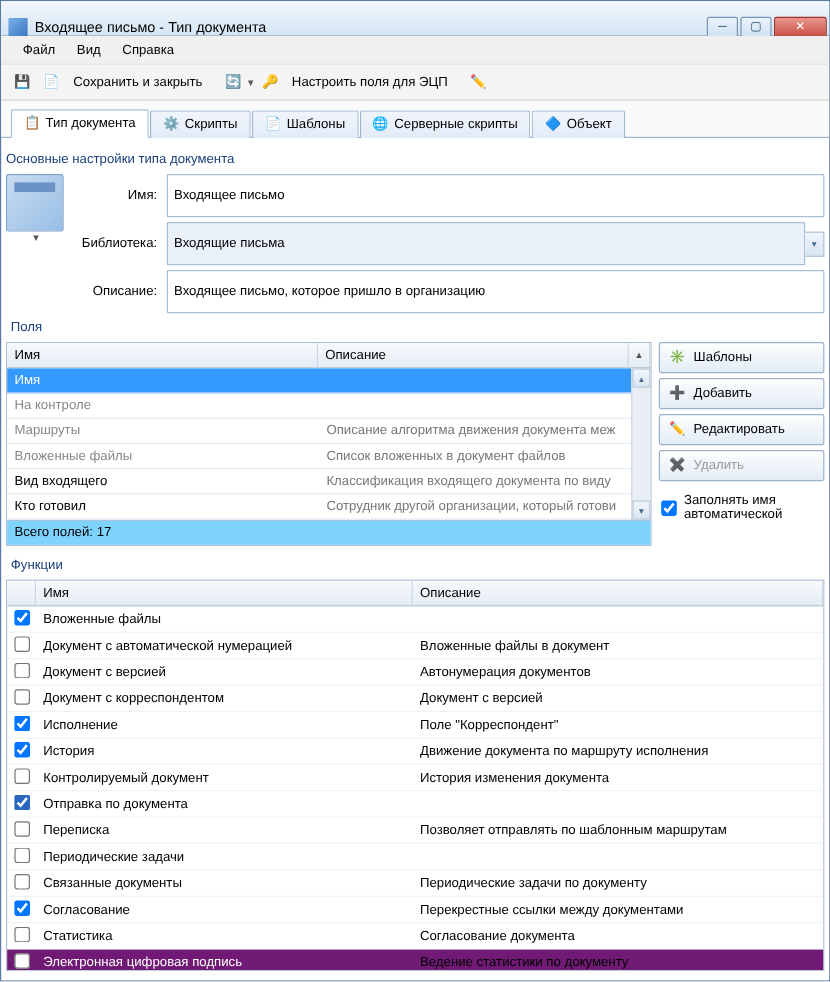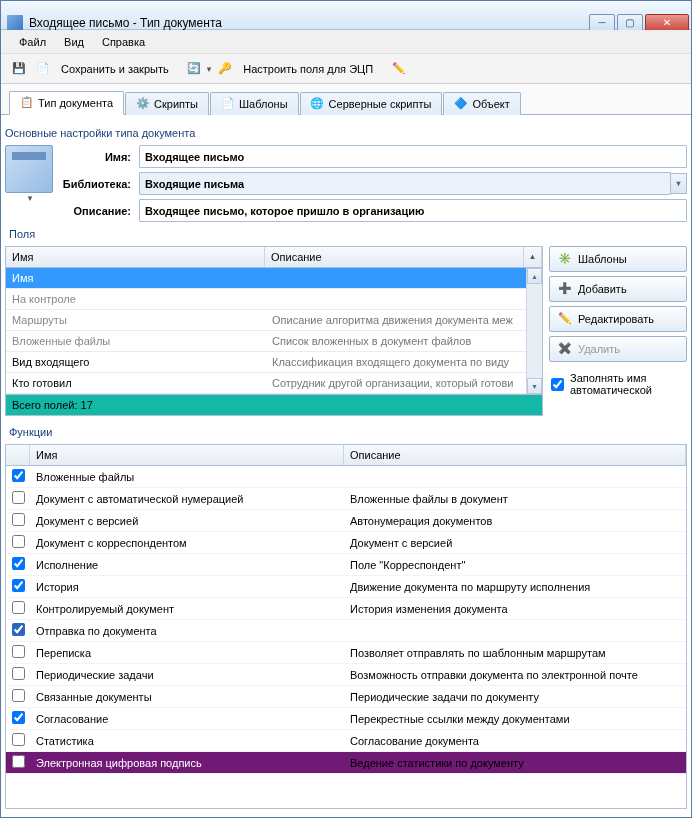--- a/index.html
+++ b/index.html
@@ -24,44 +24,44 @@
 
 .tabs { display:flex; align-items:end; padding: 6px 8px 0 8px; background:#fafafa; border-bottom:1px solid #9fb6cf; }
 .tab { display:flex; align-items:center; gap:4px; padding: 4px 10px; border:1px solid #9fb6cf; border-bottom:none; margin-right:1px; background:linear-gradient(to bottom,#f0f5fb,#e2ecf7); border-radius:2px 2px 0 0; cursor:pointer; position:relative; top:1px; }
 .tab.active { background:#fff; border-bottom:1px solid #fff; font-weight:normal; }
 .tab-icon { width:14px; height:14px; }
 
 .content { flex:1; padding: 8px 4px; overflow:hidden; display:flex; flex-direction:column; }
 
 .section-title { color:#1a3f7a; padding: 4px 0 6px 0; }
 
-.form-row { display:flex; align-items:center; margin-bottom:4px;font-weight:bold; }
+.form-row { display:flex; align-items:center; margin-bottom:4px; }
 .form-icon { width:48px; height:48px; background:linear-gradient(135deg,#c9ddf2,#96bde4); border:1px solid #7aa0cc; border-radius:2px; margin-right:4px; position:relative; }
 .form-icon::after { content:""; position:absolute; top:6px; left:6px; right:6px; height:8px; background:#6b93c5; }
 .label { width: 78px; text-align:right; padding-right:8px; color:#000; }
-.text-input { flex:1; height:23px; border:1px solid #a8bed4; border-radius:1px; padding:0 5px; font:inherit; background:#fff; }
+.text-input { flex:1; height:36px; border:1px solid #a8bed4; border-radius:1px; padding:0 5px; font:inherit; background:#fff; }
 .text-input[readonly] { background:#eaf1fa; }
 .dd-btn { width:16px; height:21px; border:1px solid #a8bed4; border-left:none; background:linear-gradient(to bottom,#f0f5fb,#d8e5f2); display:flex; align-items:center; justify-content:center; font-size:8px; color:#4a6a8a; }
 .fields-label { padding: 2px 4px 6px 4px; color:#1a3f7a; }
 .fields-inner { display:flex; gap:6px; }
 .grid { flex:1; border:1px solid #b0c0d4; }
 .grid-head { display:flex; background:linear-gradient(to bottom,#f7f9fc,#e5ecf5); border-bottom:1px solid #b0c0d4; }
 .grid-head div { padding:4px 6px; border-right:1px solid #cad6e4; font-weight:normal; }
 .gh-name { flex:1; }
 .gh-desc { flex:1; }
 .gh-handle { width:18px; text-align:center; font-size:9px; color:#555; }
 .grid-body { background:#fff; }
 .grid-row { display:flex; border-bottom:1px solid #e6ecf3; }
 .grid-row.sel { background:#3399ff; color:#fff; }
 .grid-row div { padding:4px 6px; overflow:hidden; white-space:nowrap; }
 .gr-name { flex:1; }
 .gr-desc { flex:1; color:#777; }
 .grid-row.sel .gr-desc { color:#fff; }
 .gr-gray { color:#888; }
-.grid-foot { padding:4px 6px; border-top:1px solid #b0c0d4; background:#14b8a6; }
+.grid-foot { padding:4px 6px; border-top:1px solid #b0c0d4; background:#7dd3fc; }
 
 .side-btns { width:138px; display:flex; flex-direction:column; gap:4px; }
 .side-btn { height:26px; border:1px solid #9ab2cc; border-radius:2px; background:linear-gradient(to bottom,#fdfefe,#e3ecf6); display:flex; align-items:center; gap:6px; padding:0 8px; cursor:pointer; }
 .side-btn.disabled { color:#999; }
 .sb-icon { width:14px; height:14px; display:inline-block; }
 .chk-row { display:flex; align-items:center; gap:6px; padding:6px 2px; }
 
 .func-label { color:#1a3f7a; padding: 10px 4px 6px 4px; }
 .func-list { border:1px solid #b0c0d4; flex:1; overflow:auto; }
 .func-head { display:flex; background:linear-gradient(to bottom,#f7f9fc,#e5ecf5); border-bottom:1px solid #b0c0d4; }
@@ -273,21 +273,20 @@
             <div class="fr-desc"></div>
           </div>
           <div class="func-row">
             <div class="fr-chk"><input type="checkbox" checked="" style="accent-color: rgb(42, 104, 192);"></div>
             <div class="fr-name">Отправка по документа</div>
             <div class="fr-desc">Позволяет отправлять по шаблонным маршрутам</div>
           </div>
           <div class="func-row">
             <div class="fr-chk"><input type="checkbox" style=""></div>
             <div class="fr-name">Переписка</div>
-            <div class="fr-desc">Возможность отправки документа по электронной почте</div>
           </div>
           <div class="func-row">
             <div class="fr-chk"><input type="checkbox" style=""></div>
             <div class="fr-name">Периодические задачи</div>
             <div class="fr-desc">Периодические задачи по документу</div>
           </div>
           <div class="func-row">
             <div class="fr-chk"><input type="checkbox" style=""></div>
             <div class="fr-name">Связанные документы</div>
             <div class="fr-desc">Перекрестные ссылки между документами</div>

